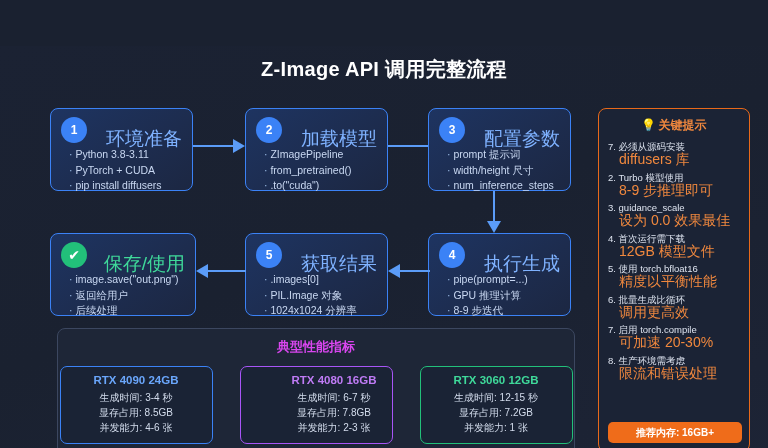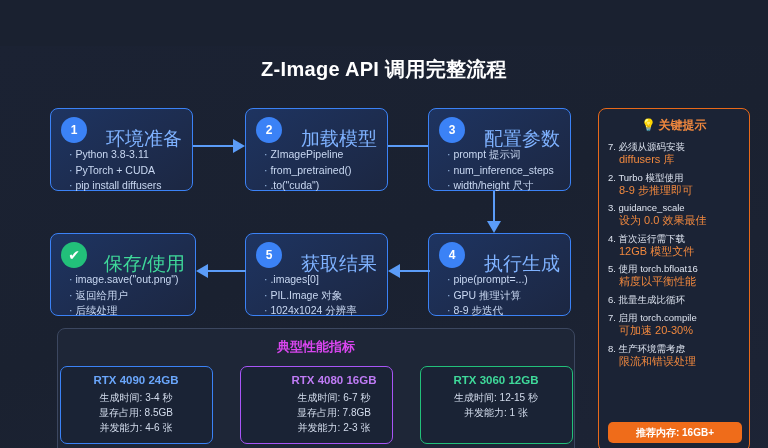--- a/index.html
+++ b/index.html
@@ -89,21 +89,21 @@
     color: #f0883e; margin-bottom: 7px;
   }
   .tips-title .bulb { margin-right: 2px; }
   .tips-list { list-style: none; }
   .tips-list li { margin-bottom: 6.5px; }
   .tip-main {
     font-size: 9.5px; color: #dde3ef; line-height: 12px;
     display: block; white-space: nowrap;
   }
   .tip-sub {
-    font-size: 11px; color: #f0883e; line-height: 12px;
+    font-size: 14px; color: #f0883e; line-height: 12px;
     display: block; padding-left: 11px; white-space: nowrap;
   }
   .tips-badge {
     position: absolute; left: 9px; bottom: 8px; width: 134px; height: 21px;
     background: #ef6c1a; border-radius: 5px;
     color: #ffffff; font-size: 10px; font-weight: bold;
     display: flex; align-items: center; justify-content: center;
   }
 
   
@@ -172,22 +172,22 @@
       <div class="head"></div>
   </div>
 
   <div class="flow-card" style="left:428px; top:62px; width:143px; height:83px;">
     <div class="card-head">
       <div class="badge">3</div>
       <div class="card-title">配置参数</div>
     </div>
     <ul class="card-list">
       <li>prompt 提示词</li>
+      <li>width/height 尺寸</li>
       <li>num_inference_steps</li>
-      <li>width/height 尺寸</li>
     </ul>
   </div>
 
   <div class="arrow-v" style="left:484px; top:145px; width:20px; height:42px;">
     <div class="bar" style="height:32px;"></div>
       <div class="head"></div>
   </div>
 
   <div class="flow-card" style="left:428px; top:187px; width:143px; height:83px;">
     <div class="card-head">
@@ -255,20 +255,21 @@
       <li>
         <span class="tip-main">4. 首次运行需下载</span>
         <span class="tip-sub">12GB 模型文件</span>
       </li>
       <li>
         <span class="tip-main">5. 使用 torch.bfloat16</span>
         <span class="tip-sub">精度以平衡性能</span>
       </li>
       <li>
         <span class="tip-main">6. 批量生成比循环</span>
+        <span class="tip-sub">调用更高效</span>
       </li>
       <li>
         <span class="tip-main">7. 启用 torch.compile</span>
         <span class="tip-sub">可加速 20-30%</span>
       </li>
       <li>
         <span class="tip-main">8. 生产环境需考虑</span>
         <span class="tip-sub">限流和错误处理</span>
       </li>
     </ul>
@@ -289,19 +290,20 @@
       <div class="gpu-card c1">
         <div class="gpu-name">RTX 4080 16GB</div>
         <div class="gpu-stat">生成时间: 6-7 秒</div>
         <div class="gpu-stat">显存占用: 7.8GB</div>
         <div class="gpu-stat">并发能力: 2-3 张</div>
       </div>
 
       <div class="gpu-card c2">
         <div class="gpu-name">RTX 3060 12GB</div>
         <div class="gpu-stat">生成时间: 12-15 秒</div>
+        <div class="gpu-stat">显存占用: 7.2GB</div>
         <div class="gpu-stat">并发能力: 1 张</div>
       </div>
 
     </div>
   </div>
 
 </div>
 
 </body></html>

